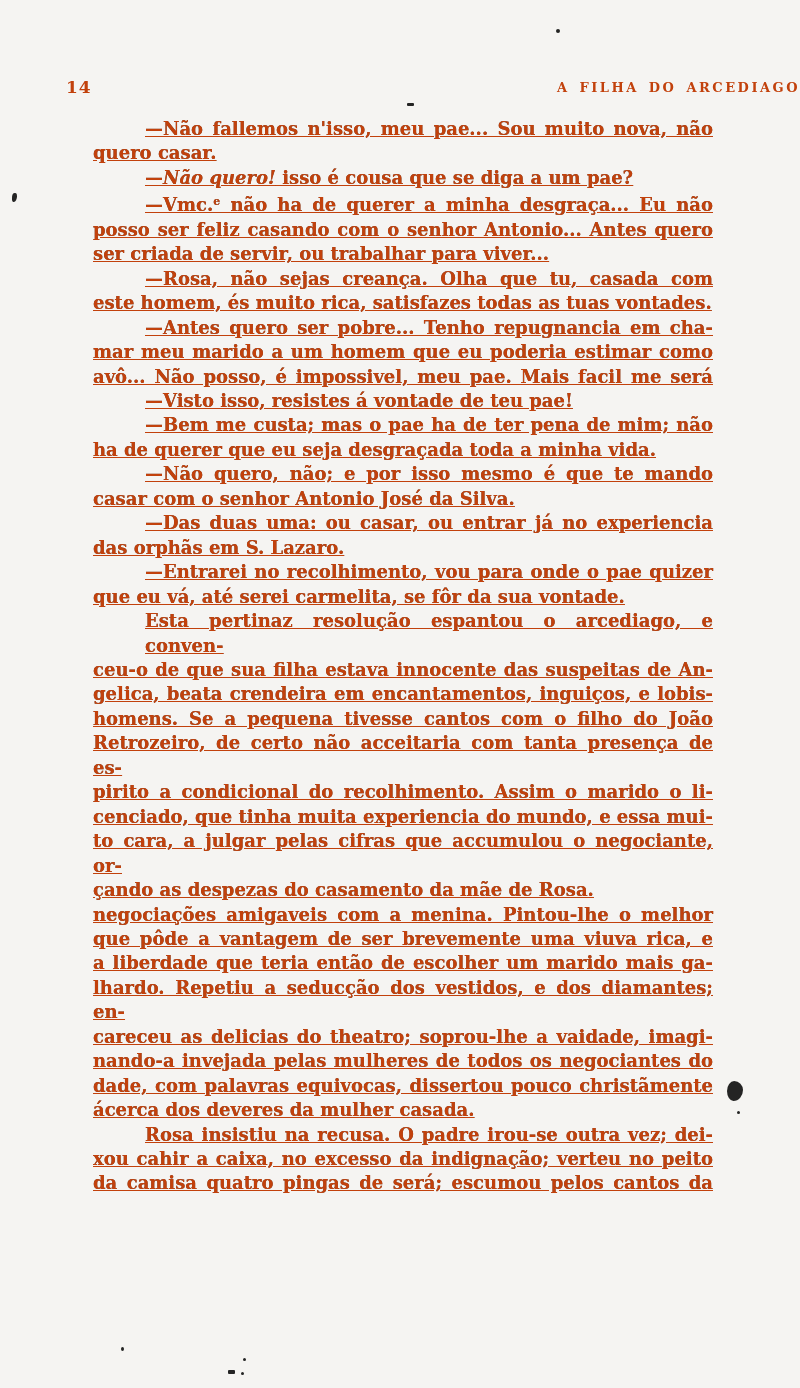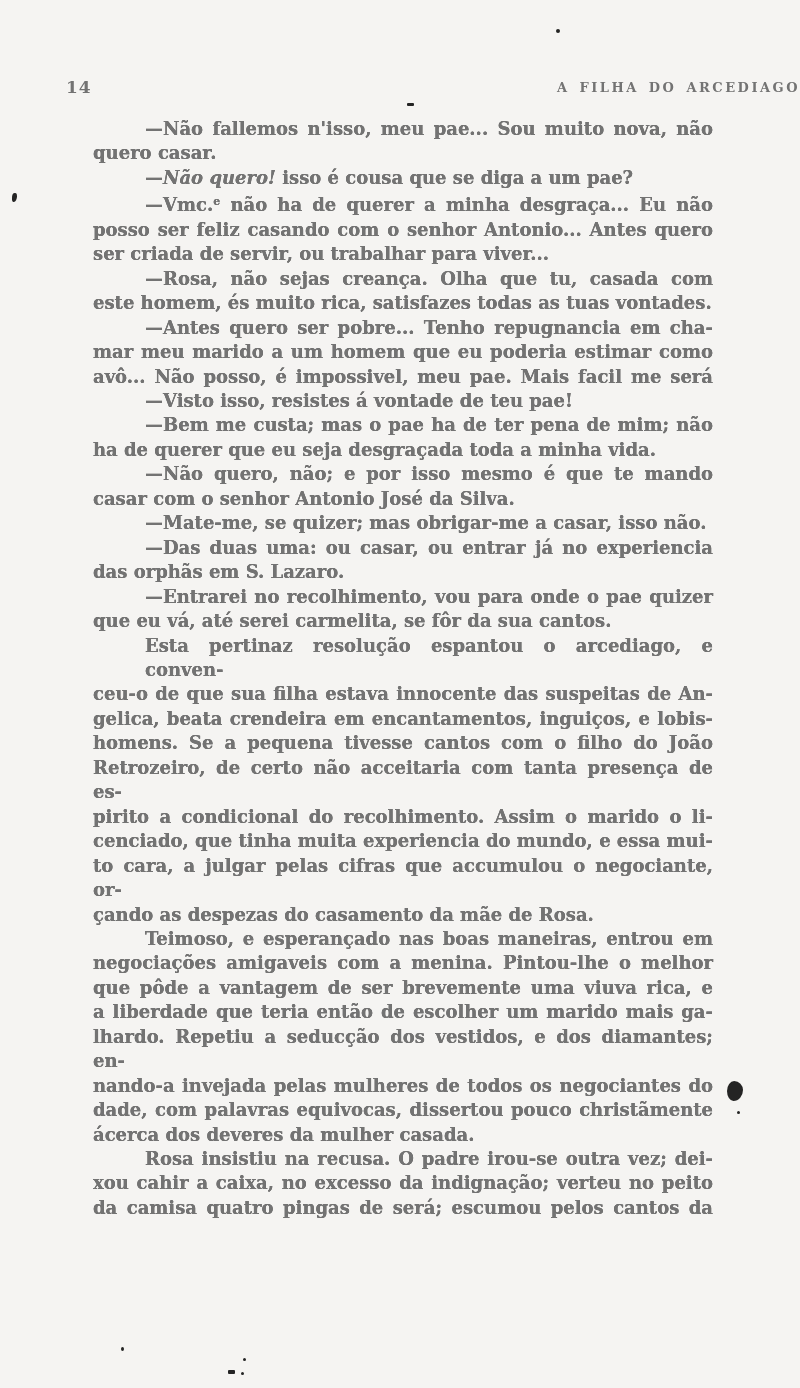--- a/index.html
+++ b/index.html
@@ -6,21 +6,21 @@
     margin: 0;
     padding: 0;
   }
   .page {
     position: relative;
     width: 800px;
     height: 1388px;
     background: #f5f4f2;
     overflow: hidden;
     font-family: "DejaVu Serif", "Liberation Serif", serif;
-    color: #737373;
+    color: #c2410c;
   }
   .running-header {
     position: absolute;
     top: 76px;
     left: 0;
     right: 0;
     height: 22px;
   }
   .page-number {
     position: absolute;
@@ -39,20 +39,21 @@
     font-size: 13px;
     font-weight: 700;
     letter-spacing: 2.5px;
     word-spacing: 3px;
   }
   .text-block {
     position: absolute;
     left: 93px;
     top: 117px;
     width: 620px;
+    text-decoration: underline;
   }
   .line {
     display: block;
     font-size: 18px;
     line-height: 24.45px;
     font-weight: 700;
     text-align: justify;
     text-align-last: left;
     white-space: nowrap;
     text-shadow: 0 0 0.5px rgba(20,20,20,0.7);
@@ -100,39 +101,38 @@
       <div class="line j ind"><span>—Rosa, não sejas creança. Olha que tu, casada com</span></div>
       <div class="line"><span>este homem, és muito rica, satisfazes todas as tuas vontades.</span></div>
       <div class="line j ind"><span>—Antes quero ser pobre... Tenho repugnancia em cha-</span></div>
       <div class="line j"><span>mar meu marido a um homem que eu poderia estimar como</span></div>
       <div class="line j"><span>avô... Não posso, é impossivel, meu pae. Mais facil me será</span></div>
       <div class="line ind"><span>—Visto isso, resistes á vontade de teu pae!</span></div>
       <div class="line j ind"><span>—Bem me custa; mas o pae ha de ter pena de mim; não</span></div>
       <div class="line"><span>ha de querer que eu seja desgraçada toda a minha vida.</span></div>
       <div class="line j ind"><span>—Não quero, não; e por isso mesmo é que te mando</span></div>
       <div class="line"><span>casar com o senhor Antonio José da Silva.</span></div>
-      <div class="line ind"><span>—Mate-me, se quizer; mas obrigar-me a casar, isso não.</span></div>
       <div class="line j ind"><span>—Das duas uma: ou casar, ou entrar já no experiencia</span></div>
       <div class="line"><span>das orphãs em S. Lazaro.</span></div>
       <div class="line j ind"><span>—Entrarei no recolhimento, vou para onde o pae quizer</span></div>
-      <div class="line"><span>que eu vá, até serei carmelita, se fôr da sua cantos.</span></div>
+      <div class="line"><span>que eu vá, até serei carmelita, se fôr da sua vontade.</span></div>
       <div class="line j ind"><span>Esta pertinaz resolução espantou o arcediago, e conven-</span></div>
       <div class="line j"><span>ceu-o de que sua filha estava innocente das suspeitas de An-</span></div>
       <div class="line j"><span>gelica, beata crendeira em encantamentos, inguiços, e lobis-</span></div>
       <div class="line j"><span>homens. Se a pequena tivesse cantos com o filho do João</span></div>
       <div class="line j"><span>Retrozeiro, de certo não acceitaria com tanta presença de es-</span></div>
       <div class="line j"><span>pirito a condicional do recolhimento. Assim o marido o li-</span></div>
       <div class="line j"><span>cenciado, que tinha muita experiencia do mundo, e essa mui-</span></div>
       <div class="line j"><span>to cara, a julgar pelas cifras que accumulou o negociante, or-</span></div>
       <div class="line"><span>çando as despezas do casamento da mãe de Rosa.</span></div>
-      <div class="line j ind"><span>Teimoso, e esperançado nas boas maneiras, entrou em</span></div>
       <div class="line j"><span>negociações amigaveis com a menina. Pintou-lhe o melhor</span></div>
       <div class="line j"><span>que pôde a vantagem de ser brevemente uma viuva rica, e</span></div>
       <div class="line j"><span>a liberdade que teria então de escolher um marido mais ga-</span></div>
       <div class="line j"><span>lhardo. Repetiu a seducção dos vestidos, e dos diamantes; en-</span></div>
+      <div class="line j"><span>careceu as delicias do theatro; soprou-lhe a vaidade, imagi-</span></div>
       <div class="line j"><span>nando-a invejada pelas mulheres de todos os negociantes do</span></div>
       <div class="line j"><span>dade, com palavras equivocas, dissertou pouco christãmente</span></div>
       <div class="line"><span>ácerca dos deveres da mulher casada.</span></div>
       <div class="line j ind"><span>Rosa insistiu na recusa. O padre irou-se outra vez; dei-</span></div>
       <div class="line j"><span>xou cahir a caixa, no excesso da indignação; verteu no peito</span></div>
       <div class="line j"><span>da camisa quatro pingas de será; escumou pelos cantos da</span></div>
     </div>
 
   <div id="artifacts">
       <div class="artifact dot" style="left: 556px; top: 29px; width: 4px; height: 4px;"></div>

